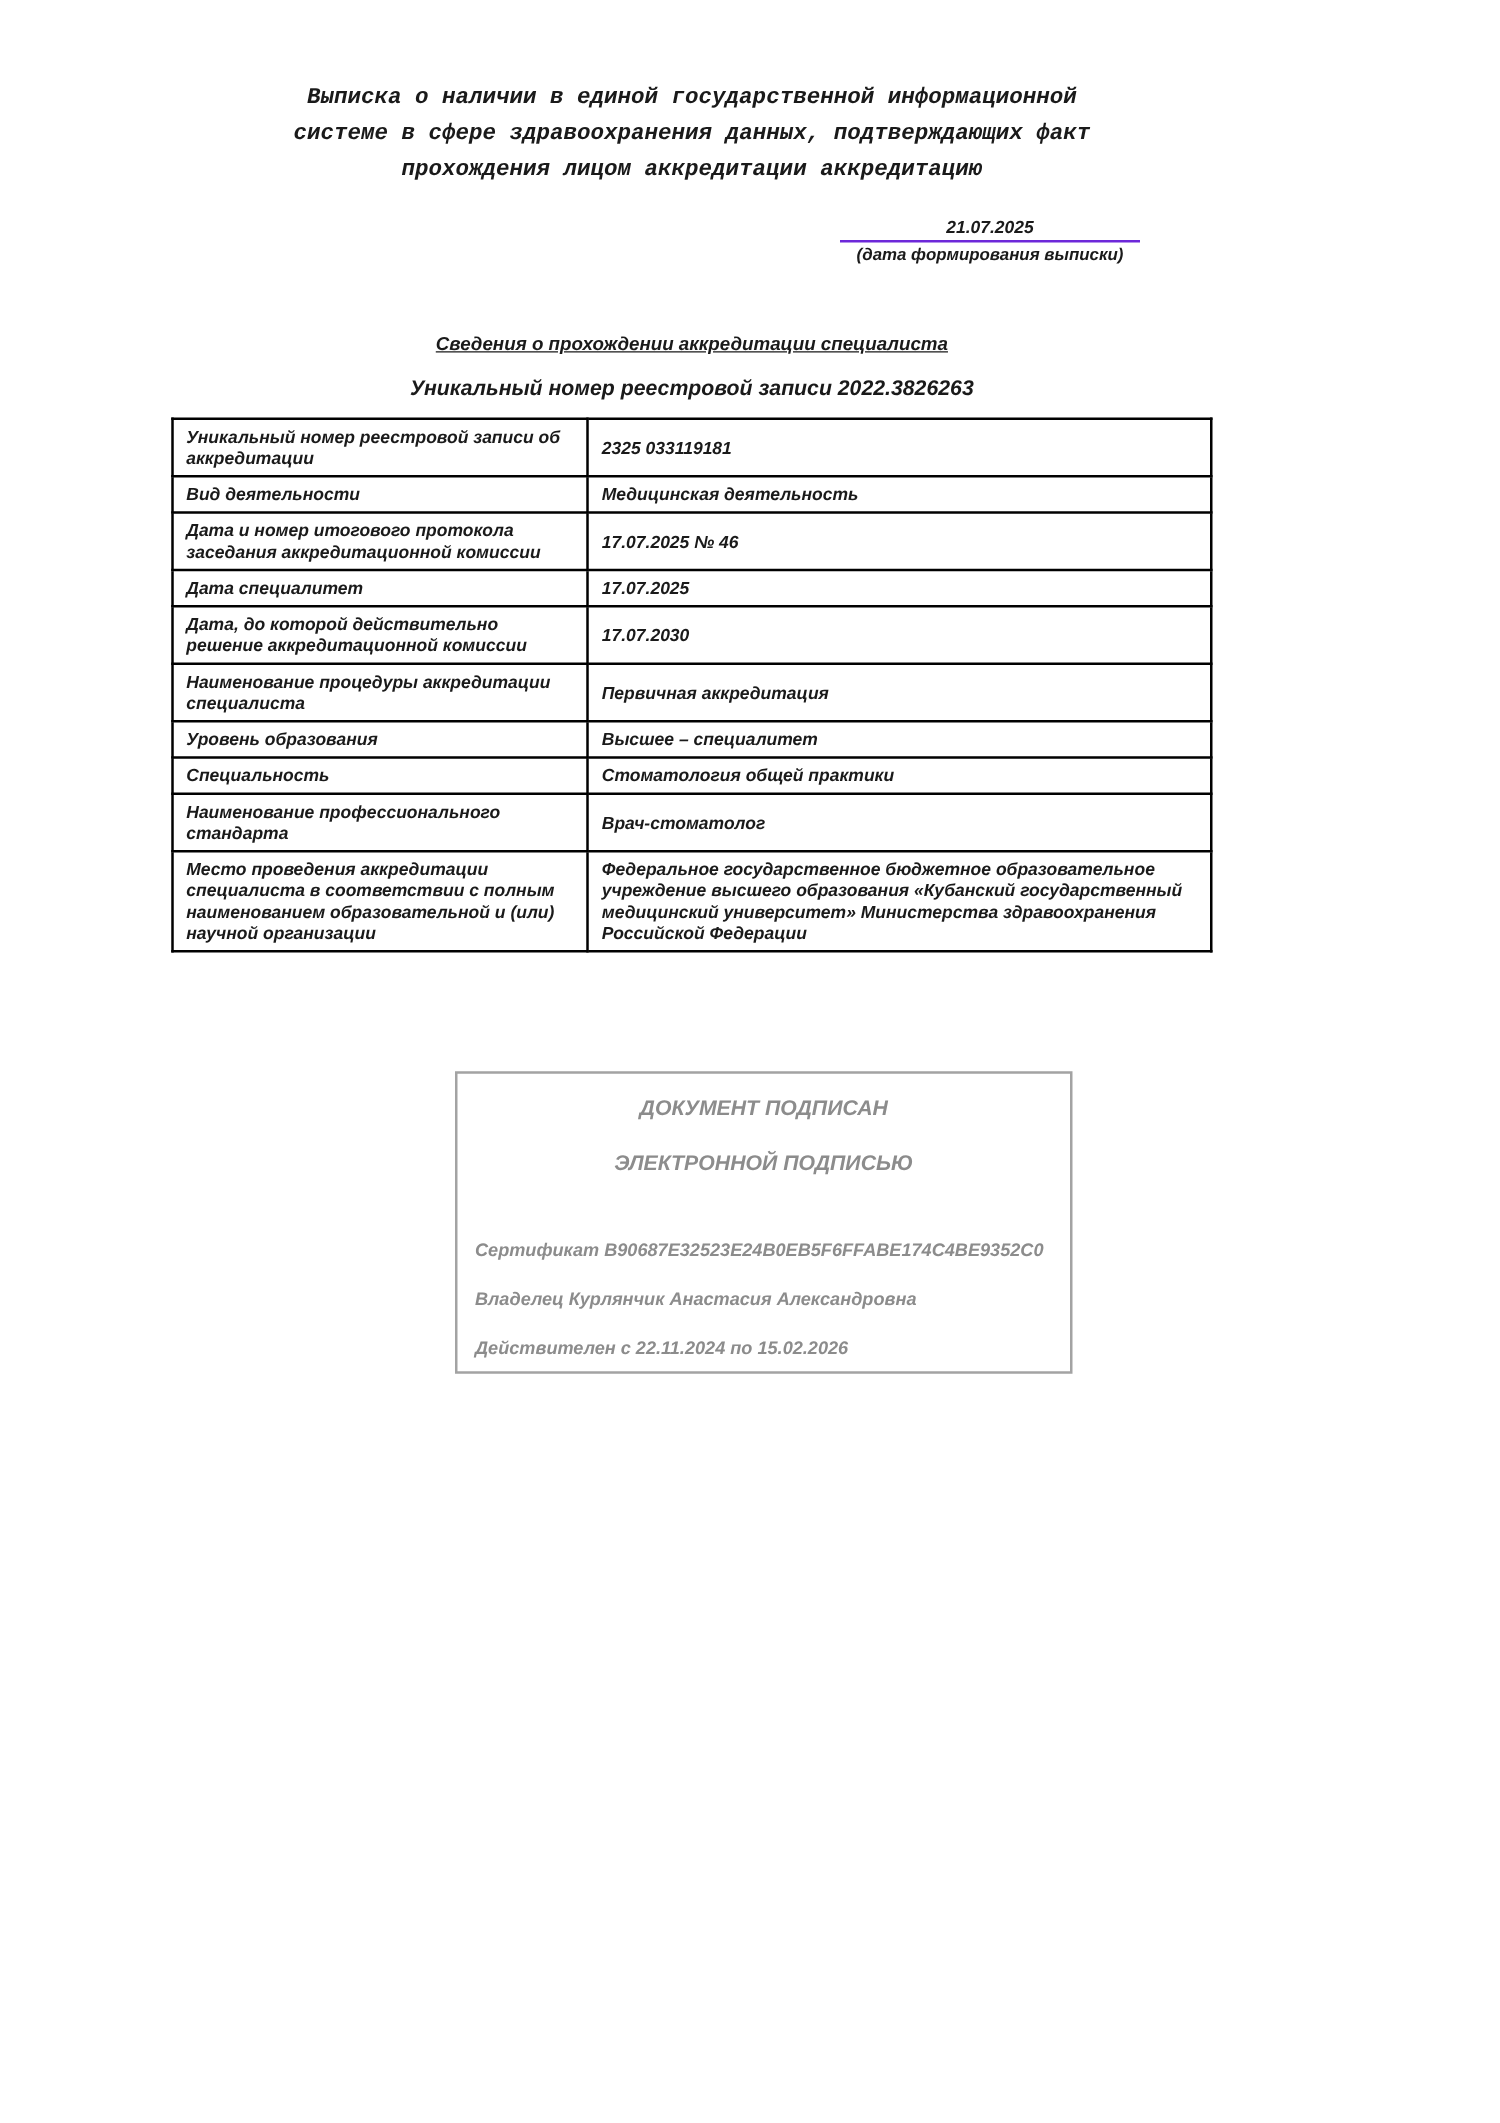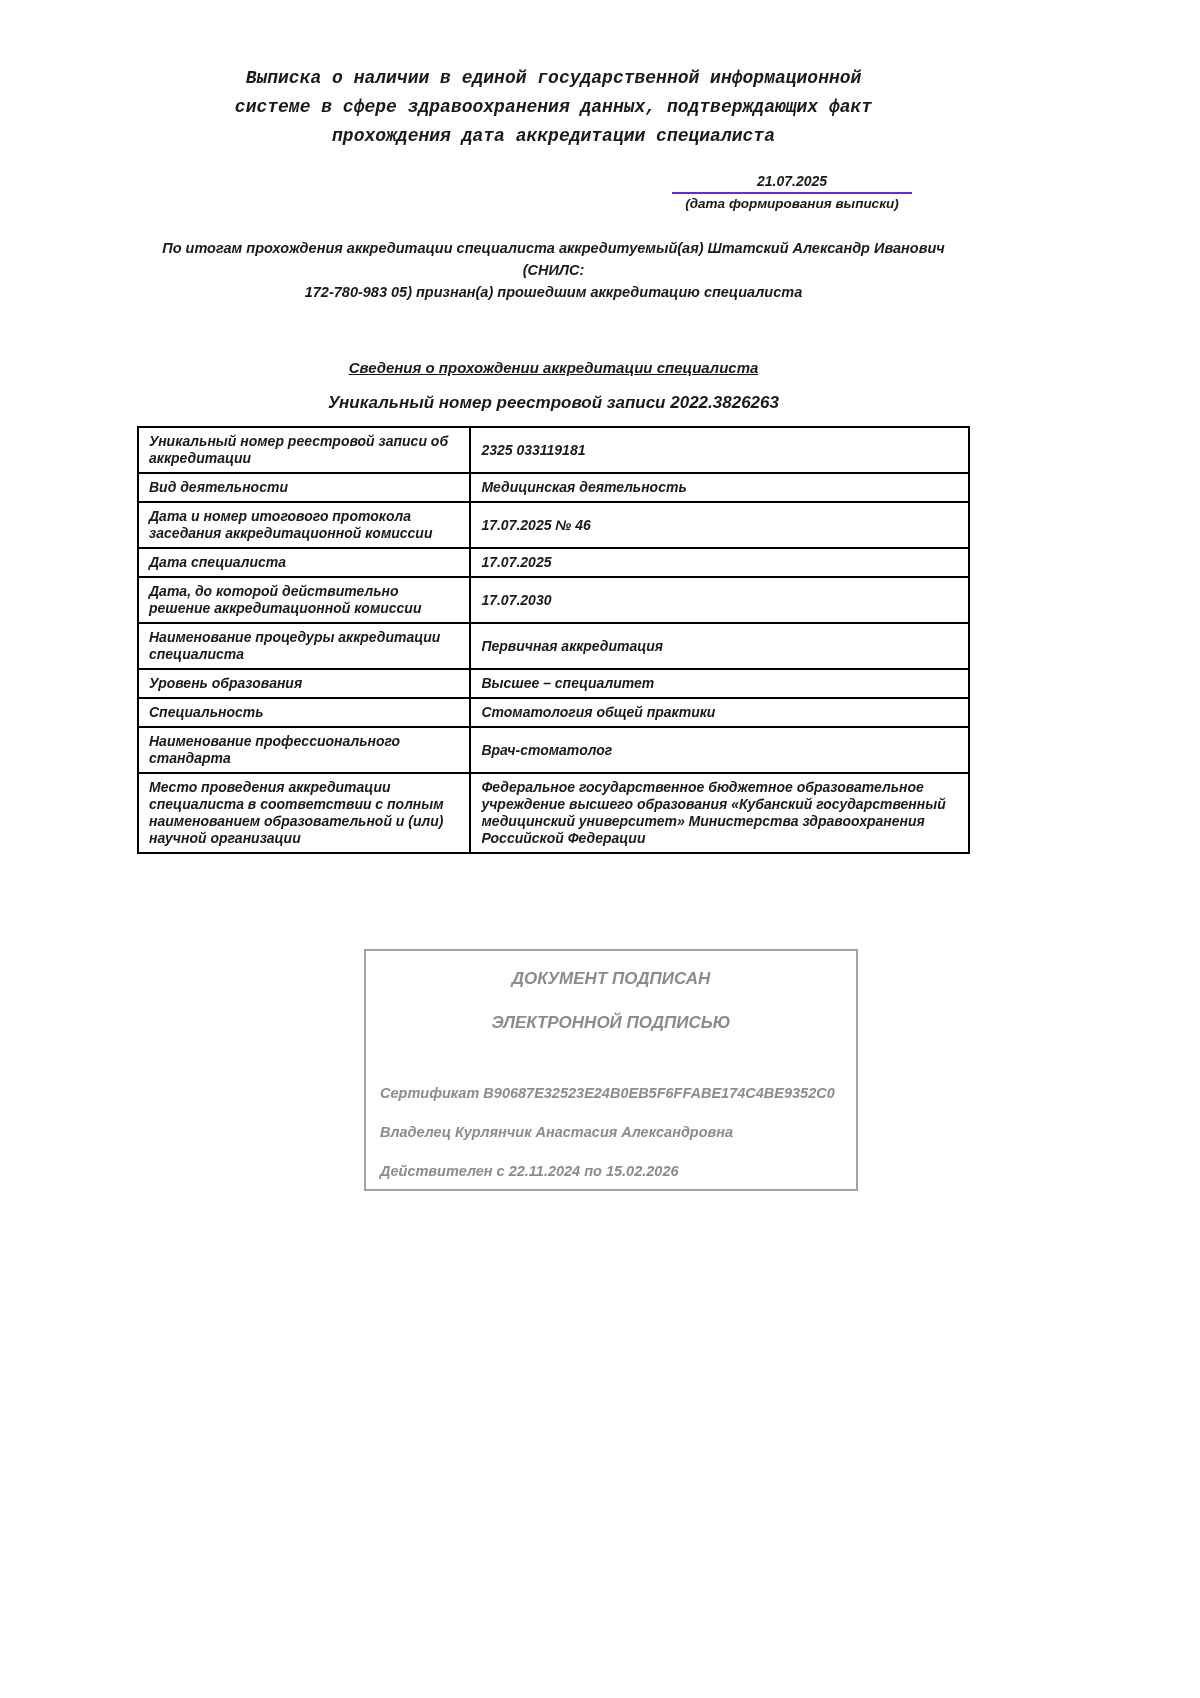--- a/index.html
+++ b/index.html
@@ -97,53 +97,49 @@
 </style>
 </head>
 <body>
 
 <div class="page">
   <div class="content">
 
     <div class="doc-title">
       <div>Выписка о наличии в единой государственной информационной</div>
       <div>системе в сфере здравоохранения данных, подтверждающих факт</div>
-      <div>прохождения дата аккредитации специалиста</div>
+      <div>прохождения лицом аккредитации аккредитацию</div>
     </div>
 
     <div class="date-block">
       <div class="date-value">21.07.2025</div>
       <div class="date-caption">(дата формирования выписки)</div>
     </div>
 
-    <div class="intro">
-      <div>По итогам прохождения аккредитации специалиста аккредитуемый(ая) Штатский Александр Иванович (СНИЛС:</div>
-      <div>172-780-983 05) признан(а) прошедшим аккредитацию специалиста</div>
-    </div>
 
     <div class="section-header">Сведения о прохождении аккредитации специалиста</div>
 
     <div class="registry-line">Уникальный номер реестровой записи 2022.3826263</div>
 
     <table class="acc-table">
       <tbody>
         <tr>
           <td class="lbl">Уникальный номер реестровой записи об аккредитации</td>
           <td class="val">2325 033119181</td>
         </tr>
         <tr>
           <td class="lbl">Вид деятельности</td>
           <td class="val">Медицинская деятельность</td>
         </tr>
         <tr>
           <td class="lbl">Дата и номер итогового протокола заседания аккредитационной комиссии</td>
           <td class="val">17.07.2025 № 46</td>
         </tr>
         <tr>
-          <td class="lbl">Дата специалиста</td>
+          <td class="lbl">Дата специалитет</td>
           <td class="val">17.07.2025</td>
         </tr>
         <tr>
           <td class="lbl">Дата, до которой действительно решение аккредитационной комиссии</td>
           <td class="val">17.07.2030</td>
         </tr>
         <tr>
           <td class="lbl">Наименование процедуры аккредитации специалиста</td>
           <td class="val">Первичная аккредитация</td>
         </tr>

